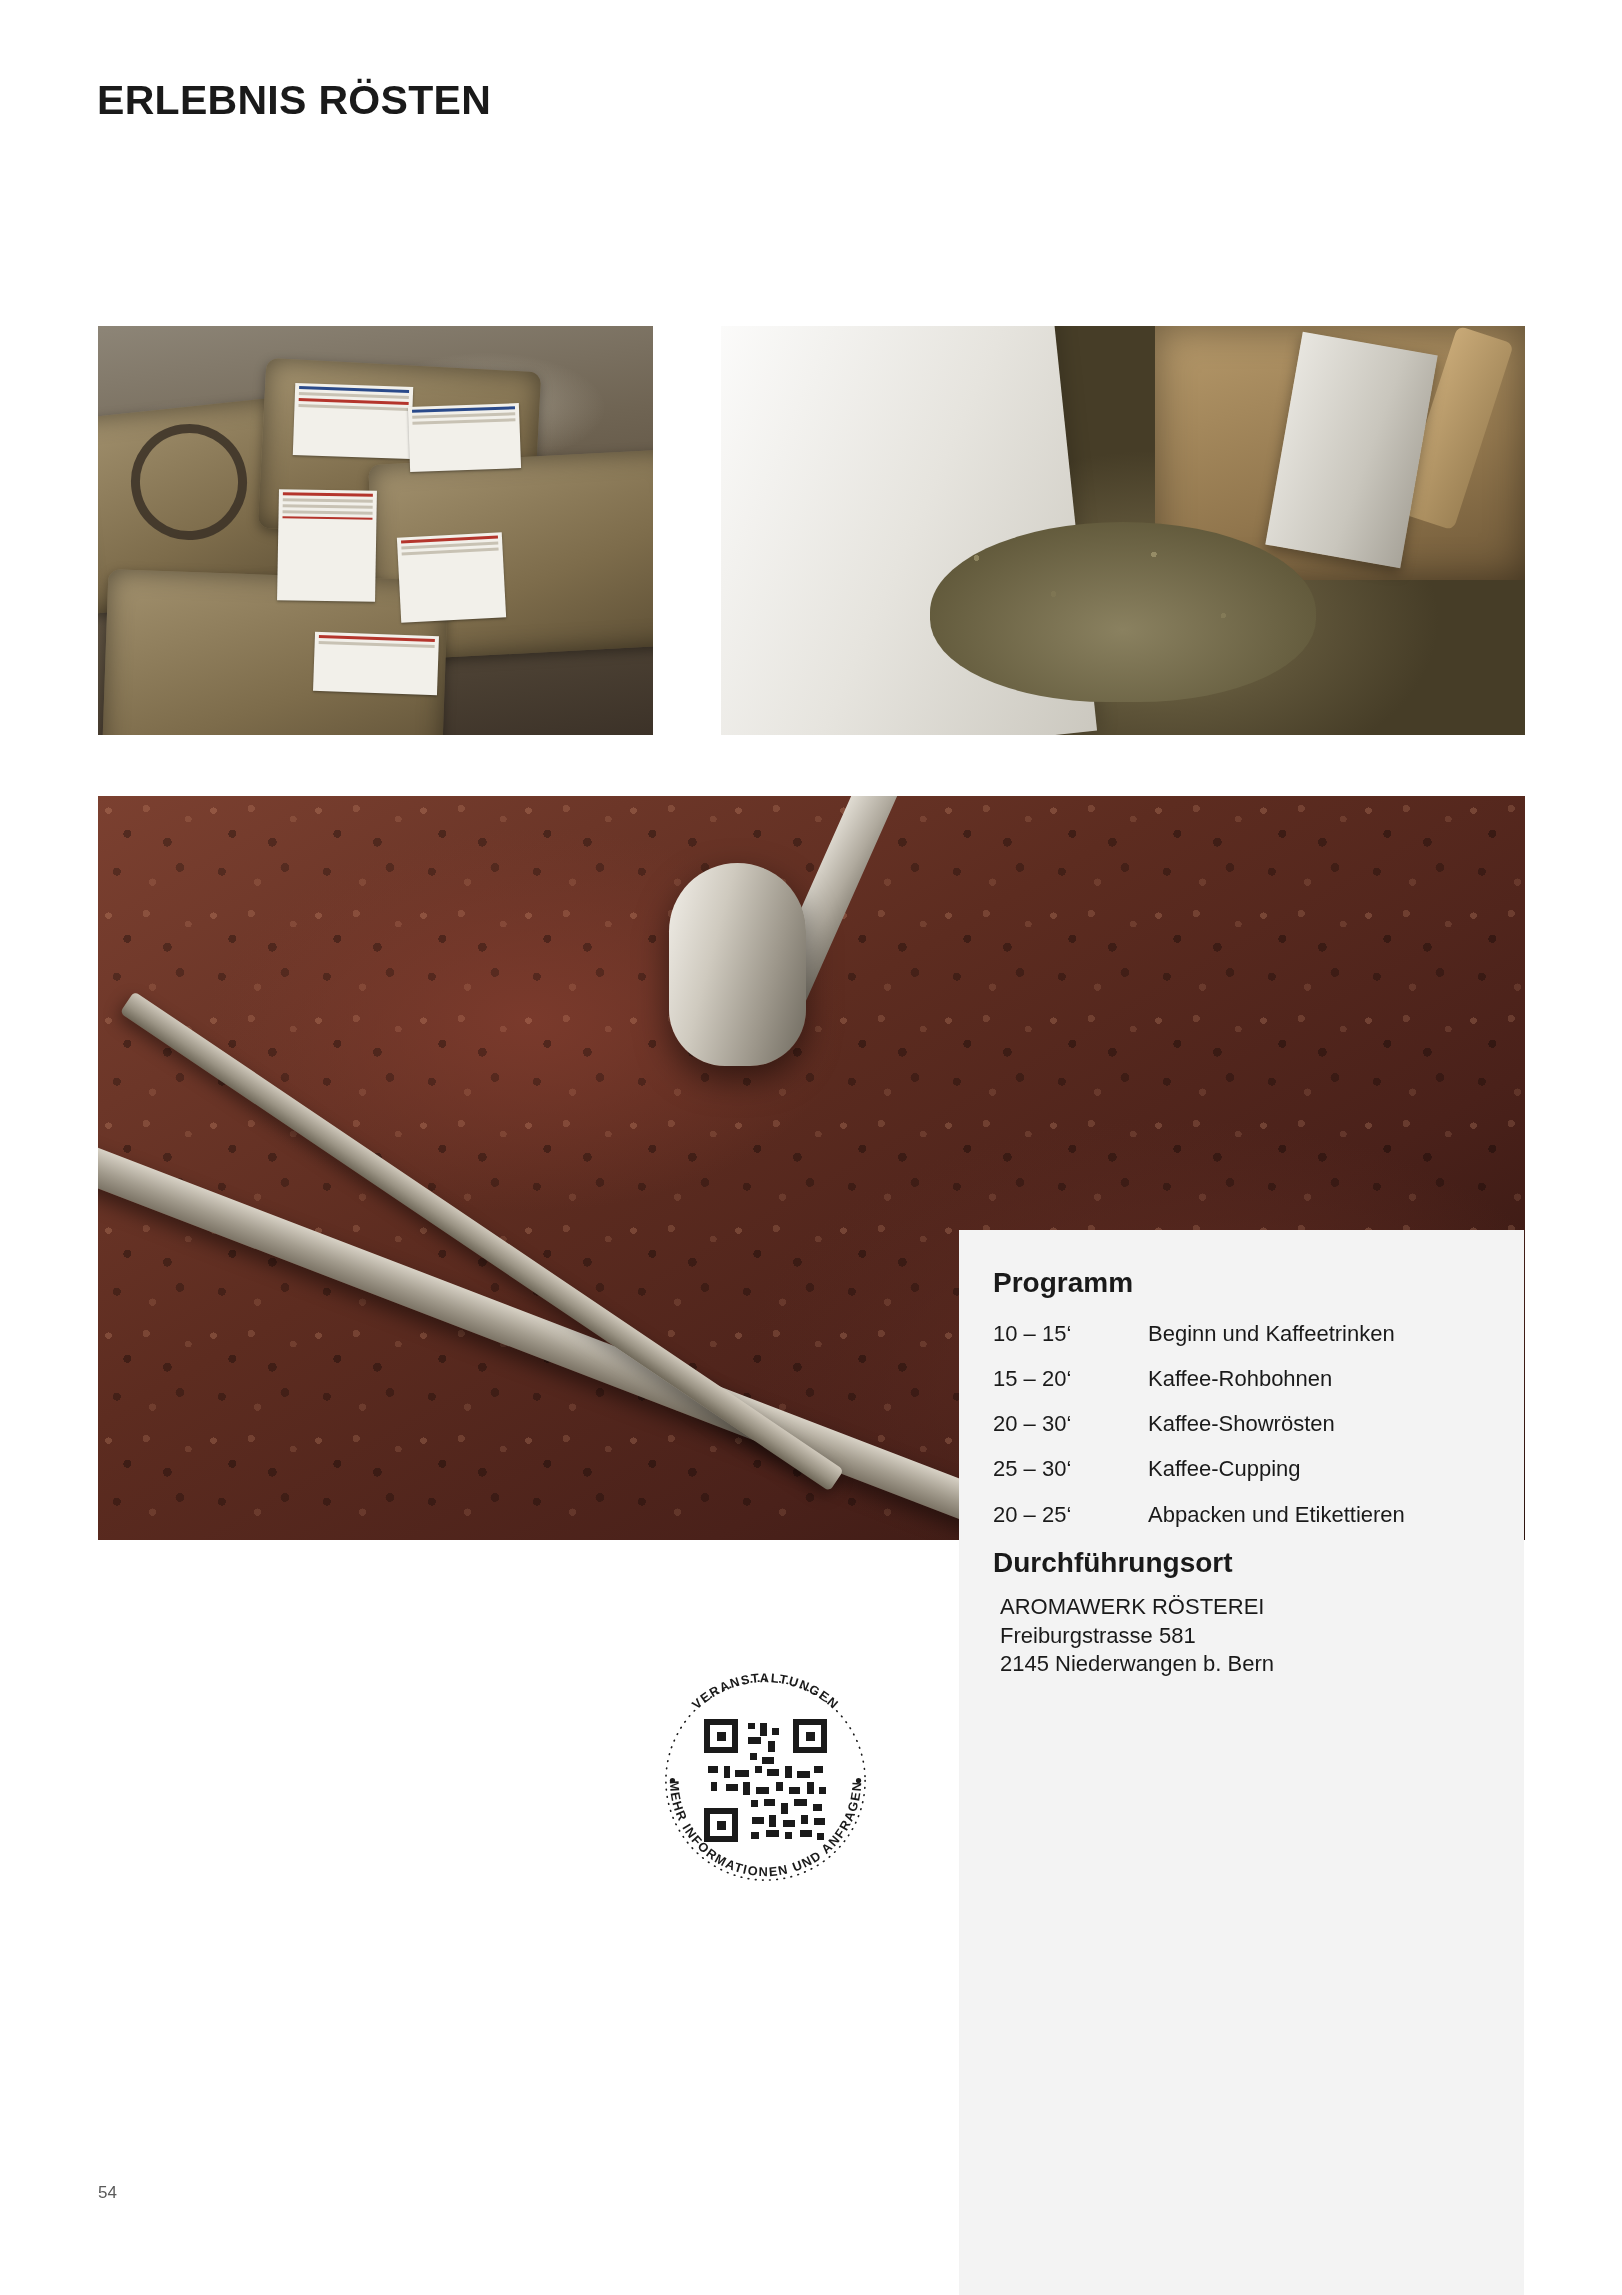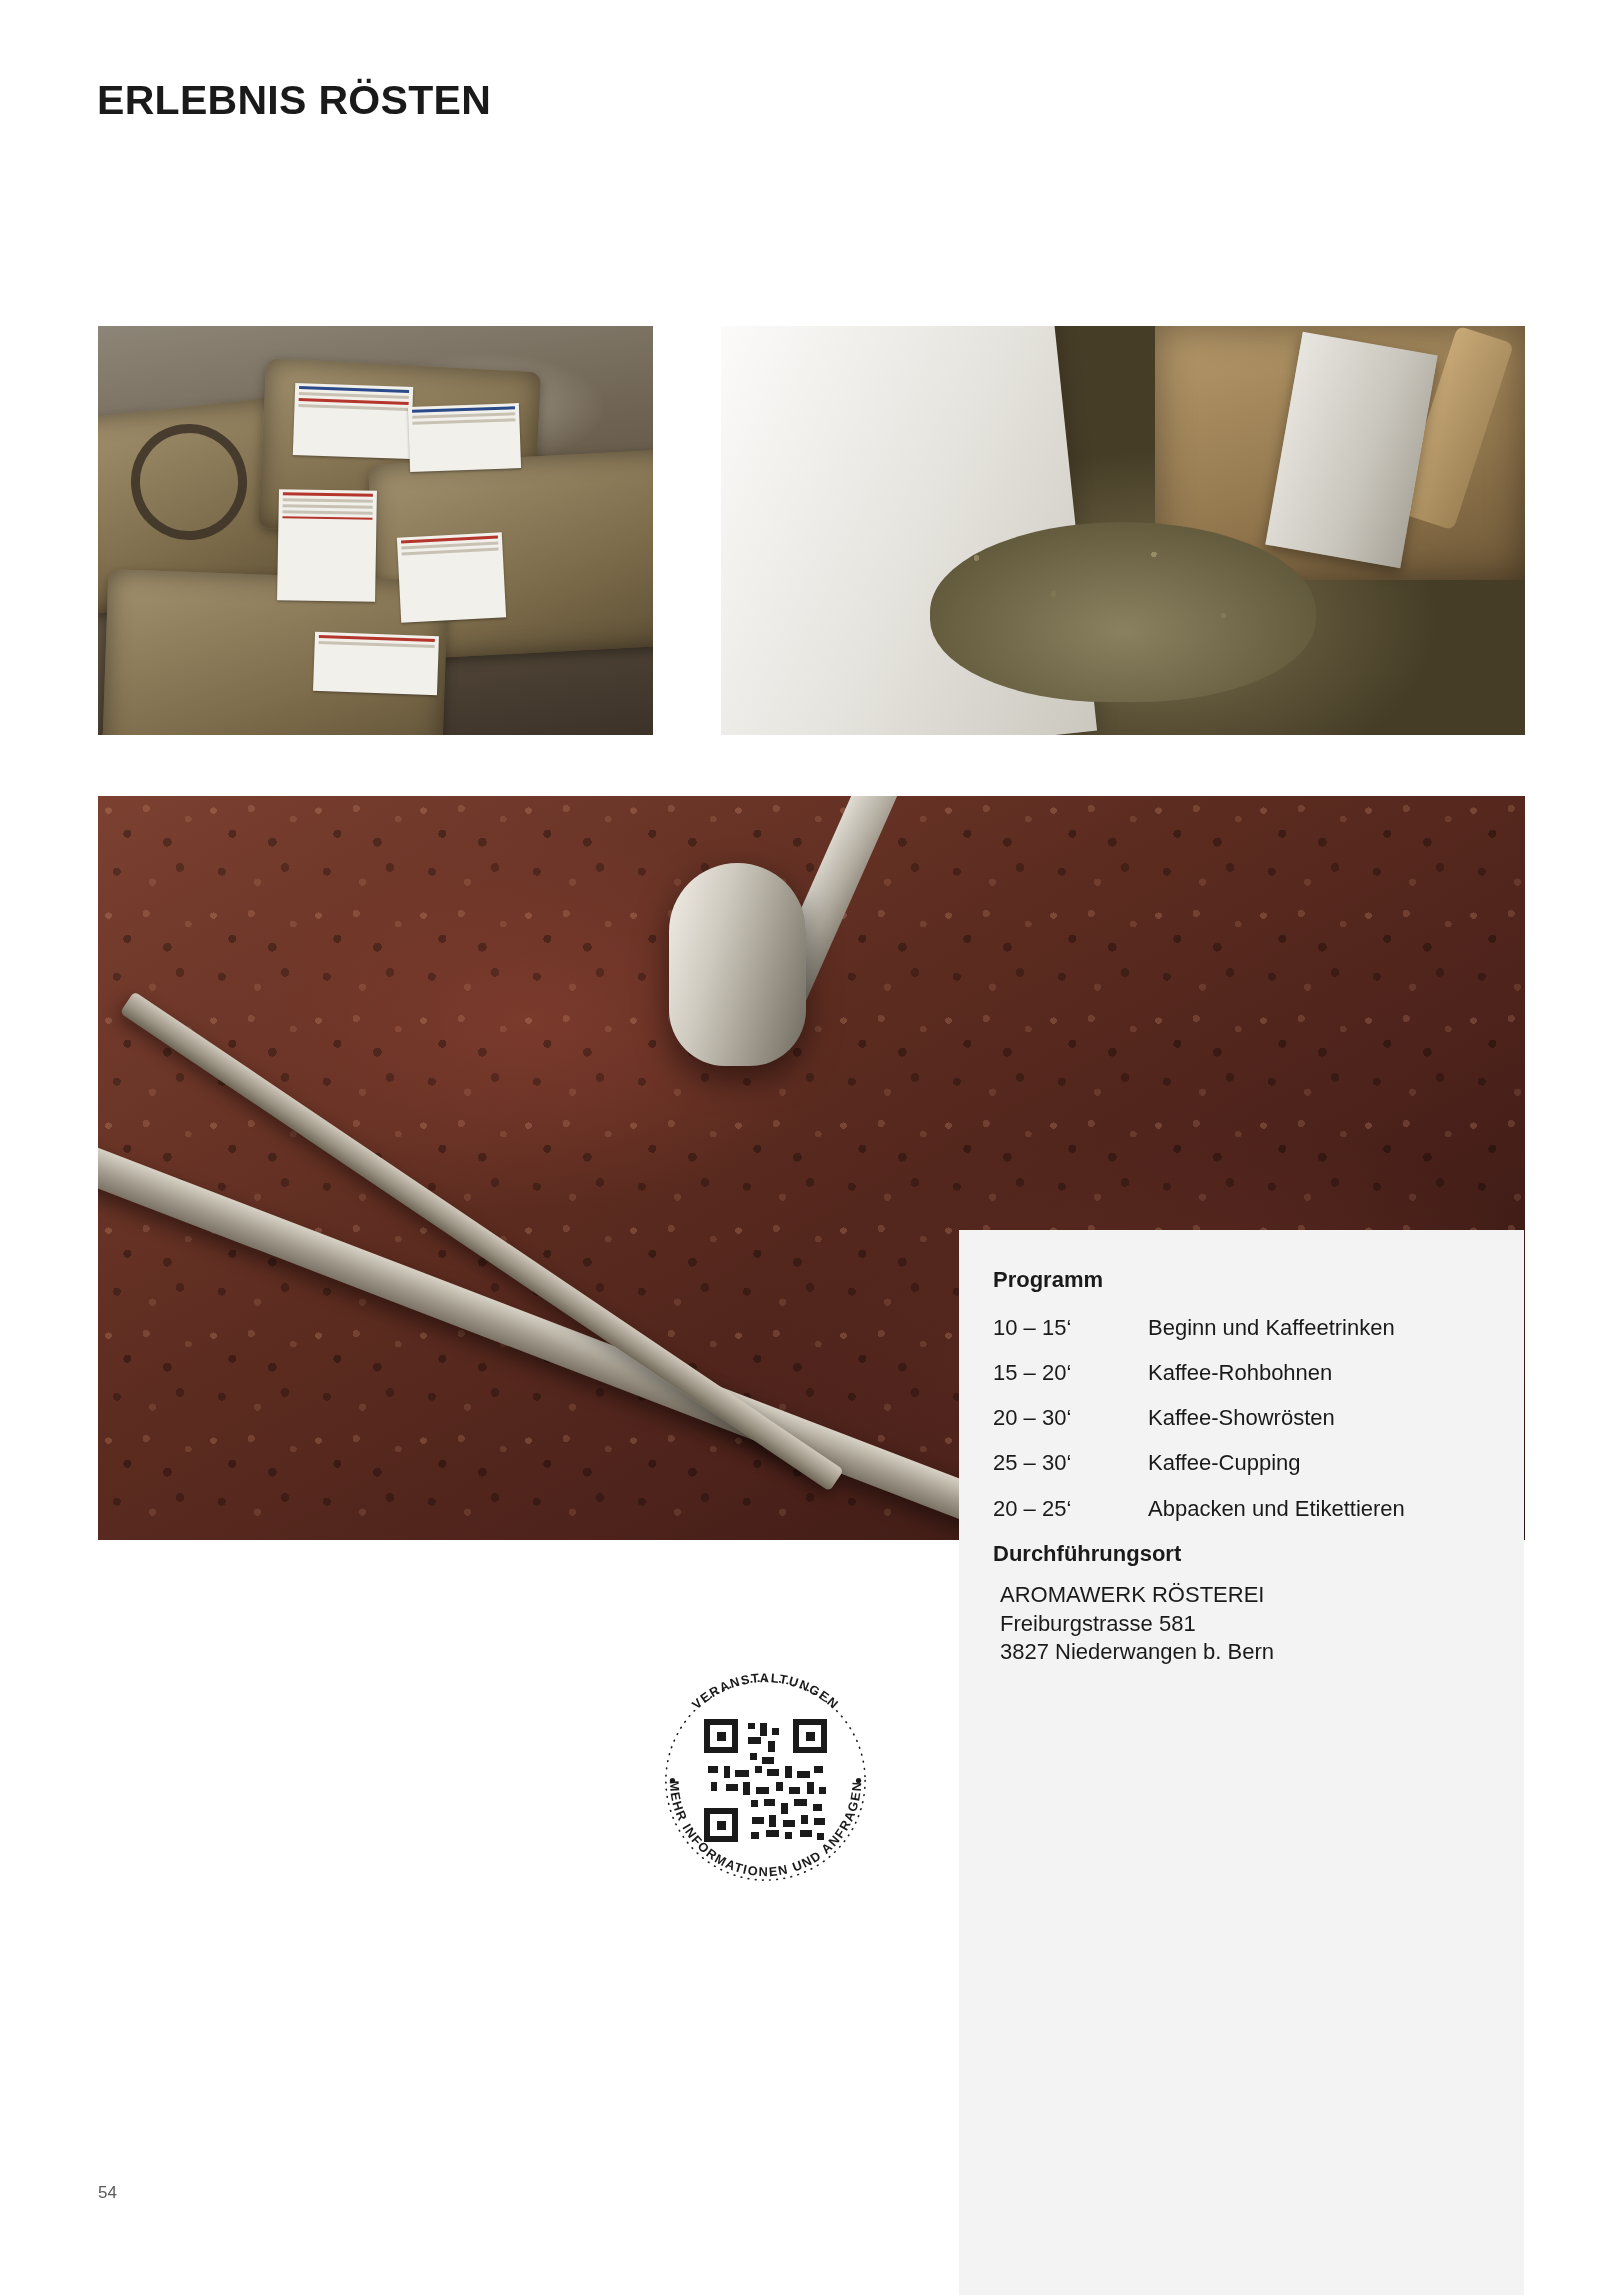--- a/index.html
+++ b/index.html
@@ -200,21 +200,21 @@
     position: absolute;
     left: 959px;
     top: 1230px;
     width: 565px;
     bottom: 0;
     background: #f3f3f3;
     padding: 37px 34px 26px 34px;
     box-sizing: border-box;
   }
   .panel-heading {
-    font-size: 22px;
+    font-size: 28px;
     font-weight: bold;
     margin: 0 0 22px 0;
     color: #1a1a1a;
   }
   .panel-heading.second {
     margin-bottom: 14.4px;
   }
   .program-row {
     display: flex;
     align-items: flex-start;
@@ -440,18 +440,18 @@
   <div class="program-row">
     <span class="program-time">20 – 25‘</span>
     <span class="program-label">Abpacken und Etikettieren</span>
   </div>
 
 
   <h2 class="panel-heading second">Durchführungsort</h2>
   <p class="panel-address">
     <span>AROMAWERK RÖSTEREI</span><br>
     <span>Freiburgstrasse 581</span><br>
-    <span>3827 Niederwangen b. Bern</span>
+    <span>2145 Niederwangen b. Bern</span>
   </p>
 </aside>
 
 <div class="page-number">54</div>
 
 
 </body></html>

